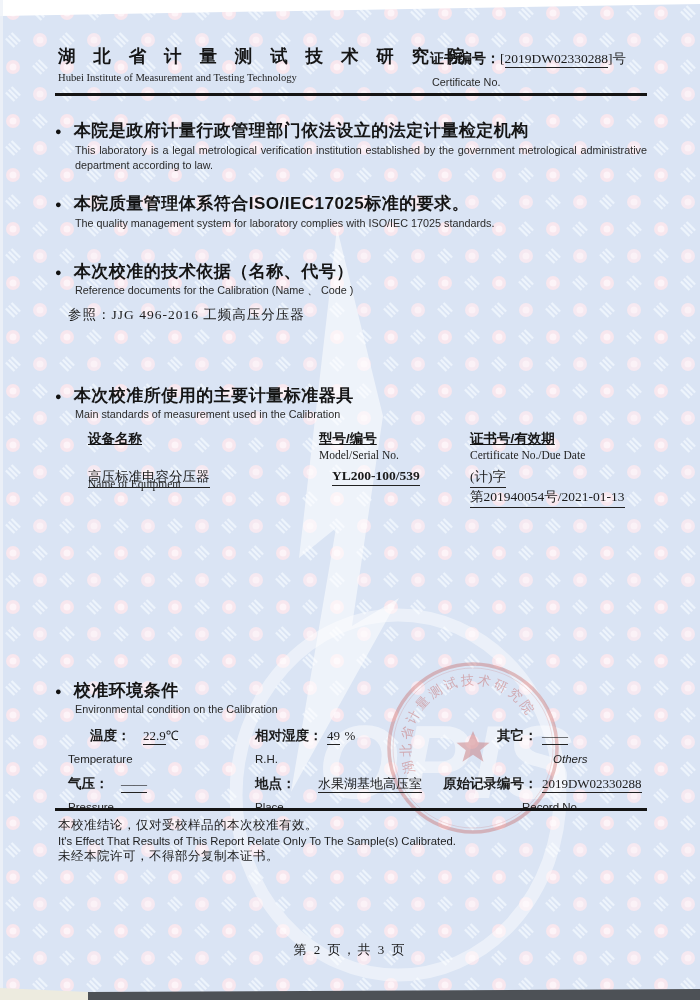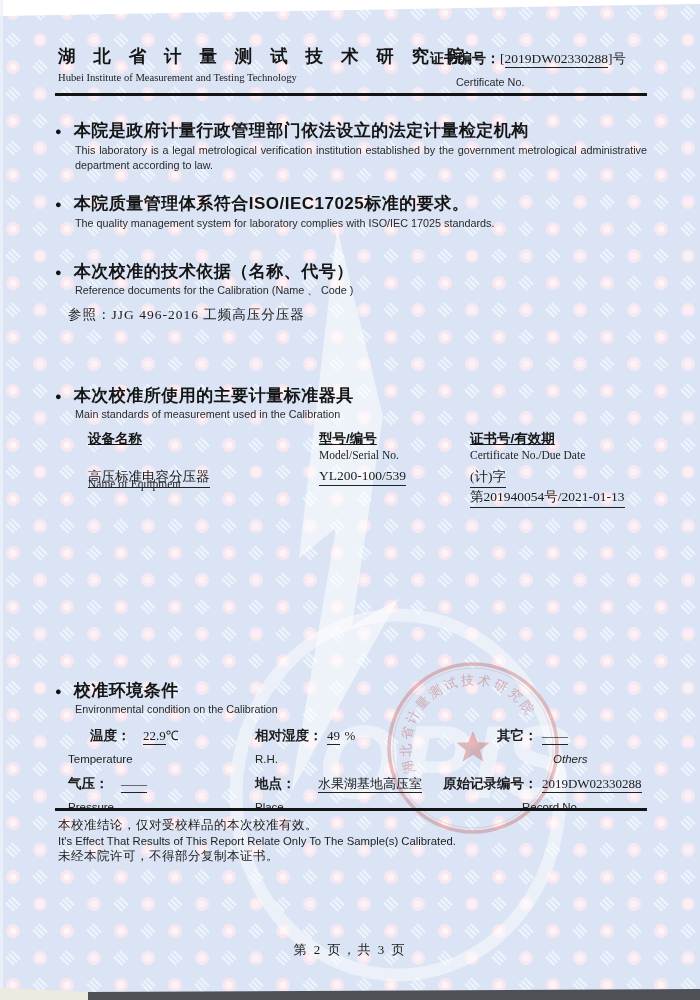--- a/index.html
+++ b/index.html
@@ -84,21 +84,21 @@
   </svg>
 
   <div class="content">
 
     <div class="abs cn-bold inst-cn" style="left:58px;top:44px;">湖 北 省 计 量 测 试 技 术 研 究 院</div>
     <div class="abs serif inst-en" style="left:58px;top:72px;">Hubei Institute of Measurement and Testing Technology</div>
 
     <div class="abs cert-line" style="left:430px;top:50px;">
       <span class="cn-bold">证书编号：</span><span class="cert-num">[</span><span class="cert-num u">2019DW02330288</span><span class="cert-num">]号</span>
     </div>
-    <div class="abs en-sub" style="left:456px;top:75px;">Certificate No.</div>
+    <div class="abs en-sub" style="left:432px;top:75px;">Certificate No.</div>
 
     <div class="abs rule" style="left:55px;top:93px;width:592px;"></div>
 
     <div class="abs bullet-row" style="left:55px;top:121px;width:592px;">
       <span class="bullet-dot">●</span>
       <span class="cn-bold sec-cn">本院是政府计量行政管理部门依法设立的法定计量检定机构</span>
     </div>
     <div class="abs en-sub just" style="left:75px;top:143px;width:572px;">This laboratory is a legal metrological verification institution established by the government metrological administrative department according to law.</div>
 
     <div class="abs bullet-row" style="left:55px;top:194px;width:592px;">
@@ -120,21 +120,21 @@
     </div>
     <div class="abs en-sub" style="left:75px;top:407px;width:572px;">Main standards of measurement used in the Calibration</div>
 
     <div>
       <div class="abs cn-bold tbl-h" style="left:88px;top:430px;">设备名称</div>
       <div class="abs tbl-en" style="left:88px;top:449px;margin-top:29px;">Name of Equipment</div>
       <div class="abs serif tbl-v u" style="left:88px;top:468px;">高压标准电容分压器</div>
 
       <div class="abs cn-bold tbl-h" style="left:319px;top:430px;">型号/编号</div>
       <div class="abs tbl-en" style="left:319px;top:449px;">Model/Serial No.</div>
-      <div class="abs serif tbl-v u" style="left:319px;top:468px;">YL200-100/539</div>
+      <div class="abs serif tbl-v u" style="left:332px;top:468px;font-weight:bold;">YL200-100/539</div>
 
       <div class="abs cn-bold tbl-h" style="left:470px;top:430px;">证书号/有效期</div>
       <div class="abs tbl-en" style="left:470px;top:449px;">Certificate No./Due Date</div>
       <div class="abs serif tbl-v u" style="left:470px;top:468px;">(计)字</div>
       <div class="abs serif tbl-v u" style="left:470px;top:488px;">第201940054号/2021-01-13</div>
     </div>
 
     <div class="abs bullet-row" style="left:55px;top:681px;width:592px;">
       <span class="bullet-dot">●</span>
       <span class="cn-bold sec-cn">校准环境条件</span>

